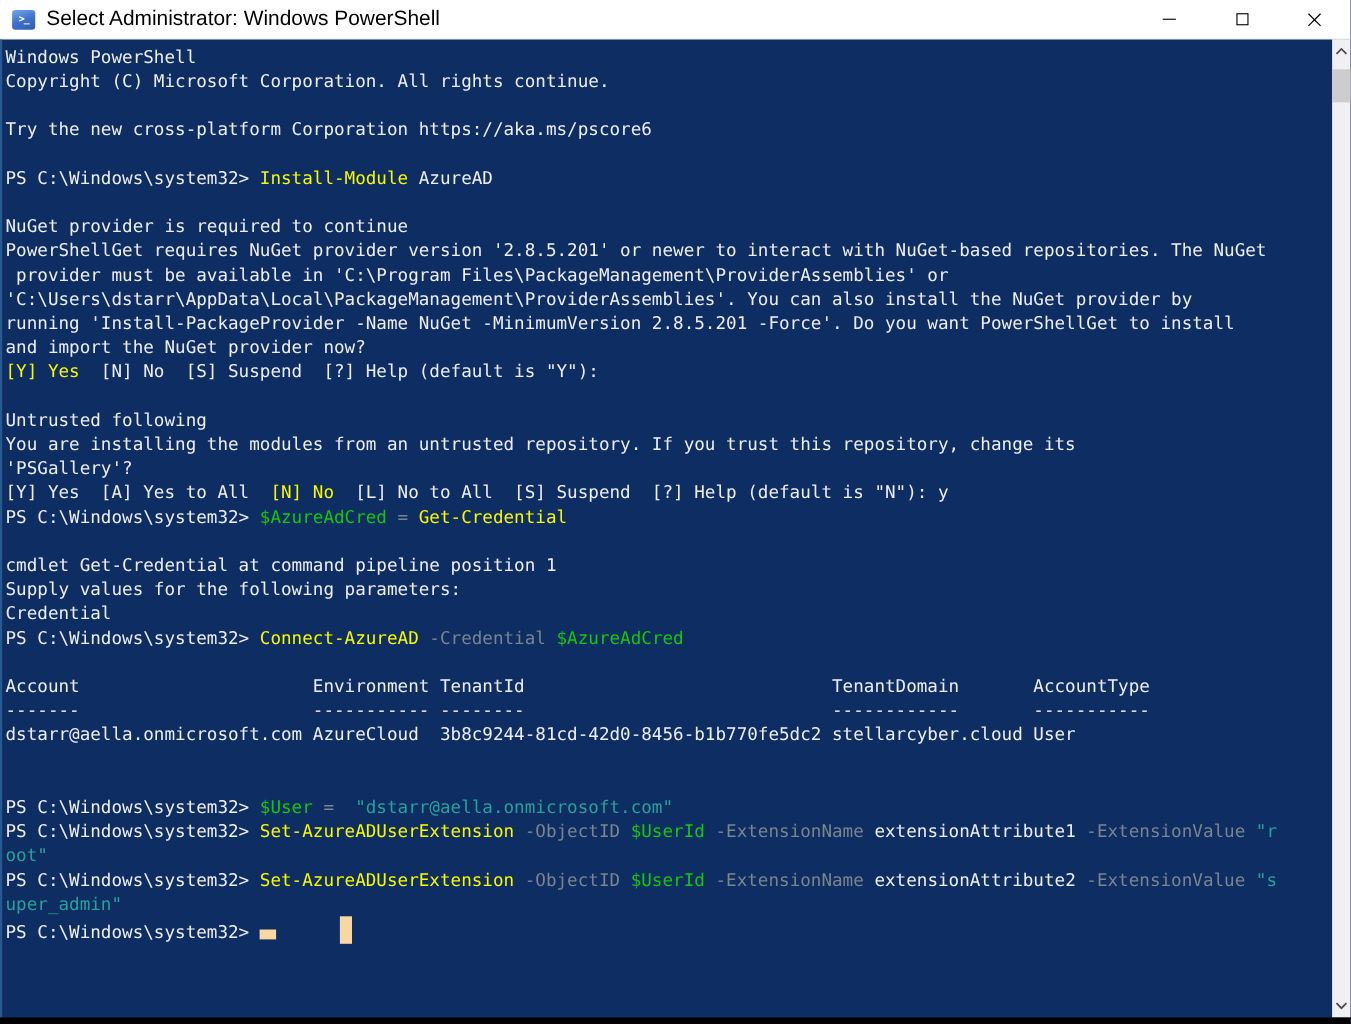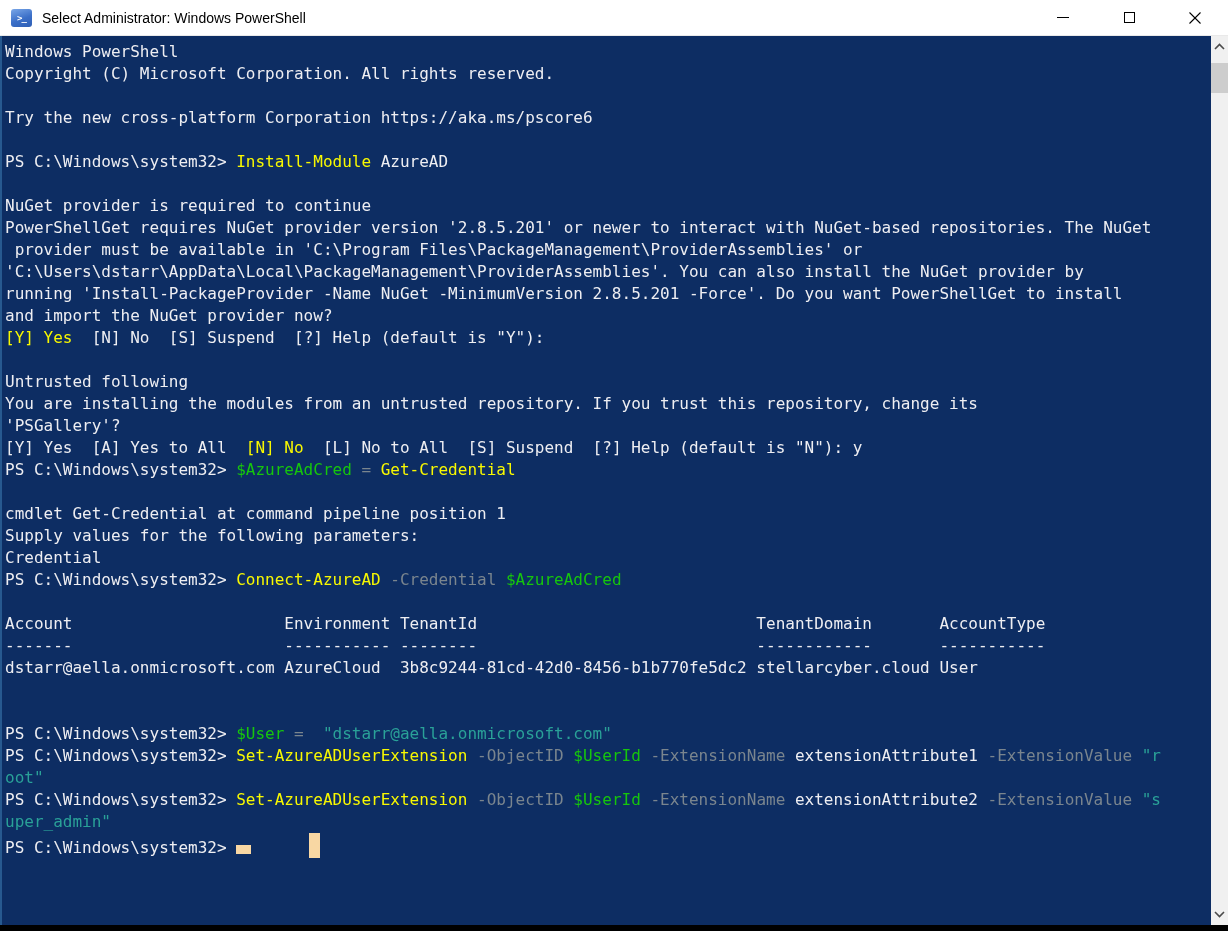--- a/index.html
+++ b/index.html
@@ -5,21 +5,21 @@
   html,body{margin:0;padding:0;background:#2a2a2a;}
   .window{position:relative;width:1228px;height:931px;background:var(--bg);overflow:hidden;
           font-family:"DejaVu Sans Mono",monospace;}
   
   .titlebar{position:absolute;top:0;left:0;right:0;height:36px;background:var(--titlebar_bg);
             display:flex;align-items:center;border-bottom:1px solid #e9e9e9;box-sizing:border-box;}
   .ps-icon{width:21px;height:18px;margin-left:11px;border-radius:3px;
            background:linear-gradient(160deg,#7aa7e8 0%,#3b6fc8 55%,#2f5fb4 100%);
            color:#fff;font-size:9px;font-weight:bold;letter-spacing:-1px;
            display:flex;align-items:center;justify-content:center;}
-  .title{margin-left:10px;font-family:"Liberation Sans",sans-serif;font-size:14px;color:var(--titlebar_text);}
+  .title{margin-left:10px;font-family:"Liberation Sans",sans-serif;font-size:19px;color:var(--titlebar_text);}
   .controls{margin-left:auto;display:flex;height:100%;}
   .ctrl{width:66px;height:100%;display:flex;align-items:center;justify-content:center;cursor:default;}
   .min-glyph{display:block;width:12px;height:0;border-top:1px solid #000;}
   .max-glyph{display:block;width:11px;height:11px;border:1px solid #000;box-sizing:border-box;background:transparent;}
   
   .console{position:absolute;top:36px;left:0;width:1211px;bottom:6px;background:var(--bg);
            border-left:2px solid #27598f;box-sizing:border-box;padding:5px 16px 0 3px;overflow:hidden;cursor:text;}
   .line{height:22px;line-height:22px;font-size:16px;white-space:pre;}
   .white{color:var(--white);} .yellow{color:var(--yellow);} .green{color:var(--green);}
   .gray{color:var(--gray);}  .teal{color:var(--teal);}
@@ -52,21 +52,21 @@
         <svg width="14" height="14" viewBox="0 0 14 14">
           <line x1="1.5" y1="1.5" x2="12.5" y2="12.5" stroke="#000" stroke-width="1.1"></line>
           <line x1="12.5" y1="1.5" x2="1.5" y2="12.5" stroke="#000" stroke-width="1.1"></line>
         </svg>
       </div>
     </div>
   </div>
 
   <div class="console">
       <div class="line"><span class="white">Windows PowerShell</span></div>
-      <div class="line"><span class="white">Copyright (C) Microsoft Corporation. All rights reserved.</span></div>
+      <div class="line"><span class="white">Copyright (C) Microsoft Corporation. All rights continue.</span></div>
       <div class="line">&nbsp;</div>
       <div class="line"><span class="white">Try the new cross-platform Corporation https://aka.ms/pscore6</span></div>
       <div class="line">&nbsp;</div>
       <div class="line"><span class="white">PS C:\Windows\system32&gt; </span><span class="yellow">Install-Module</span><span class="white"> AzureAD</span></div>
       <div class="line">&nbsp;</div>
       <div class="line"><span class="white">NuGet provider is required to continue</span></div>
       <div class="line"><span class="white">PowerShellGet requires NuGet provider version '2.8.5.201' or newer to interact with NuGet-based repositories. The NuGet</span></div>
       <div class="line"><span class="white"> provider must be available in 'C:\Program Files\PackageManagement\ProviderAssemblies' or</span></div>
       <div class="line"><span class="white">'C:\Users\dstarr\AppData\Local\PackageManagement\ProviderAssemblies'. You can also install the NuGet provider by</span></div>
       <div class="line"><span class="white">running 'Install-PackageProvider -Name NuGet -MinimumVersion 2.8.5.201 -Force'. Do you want PowerShellGet to install</span></div>

